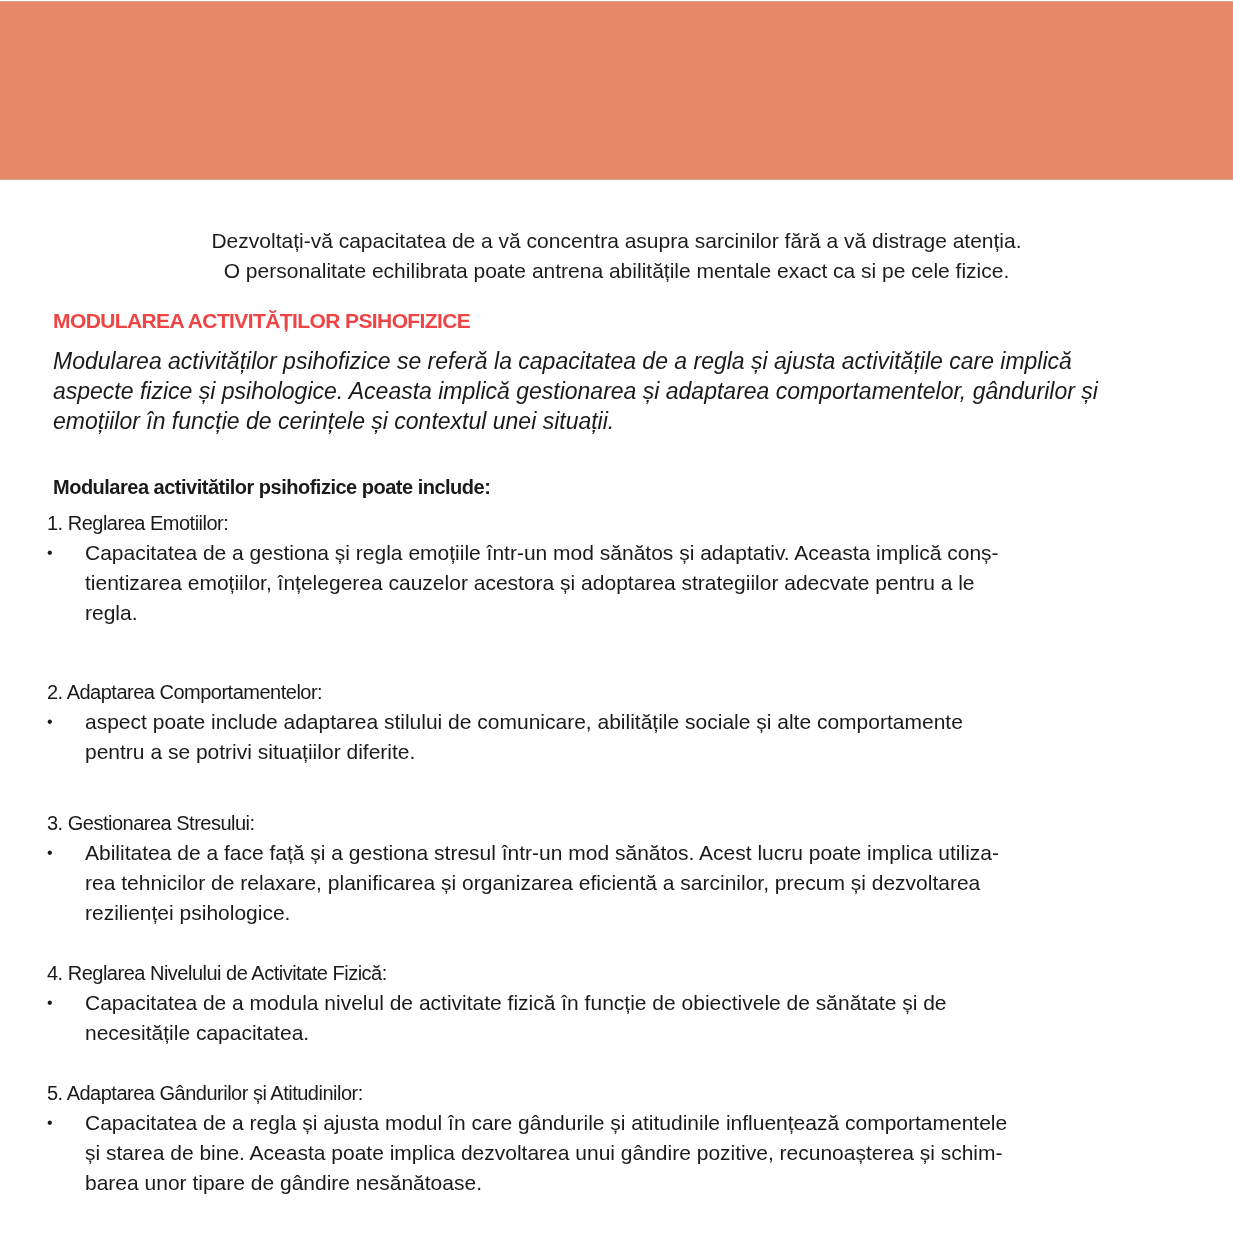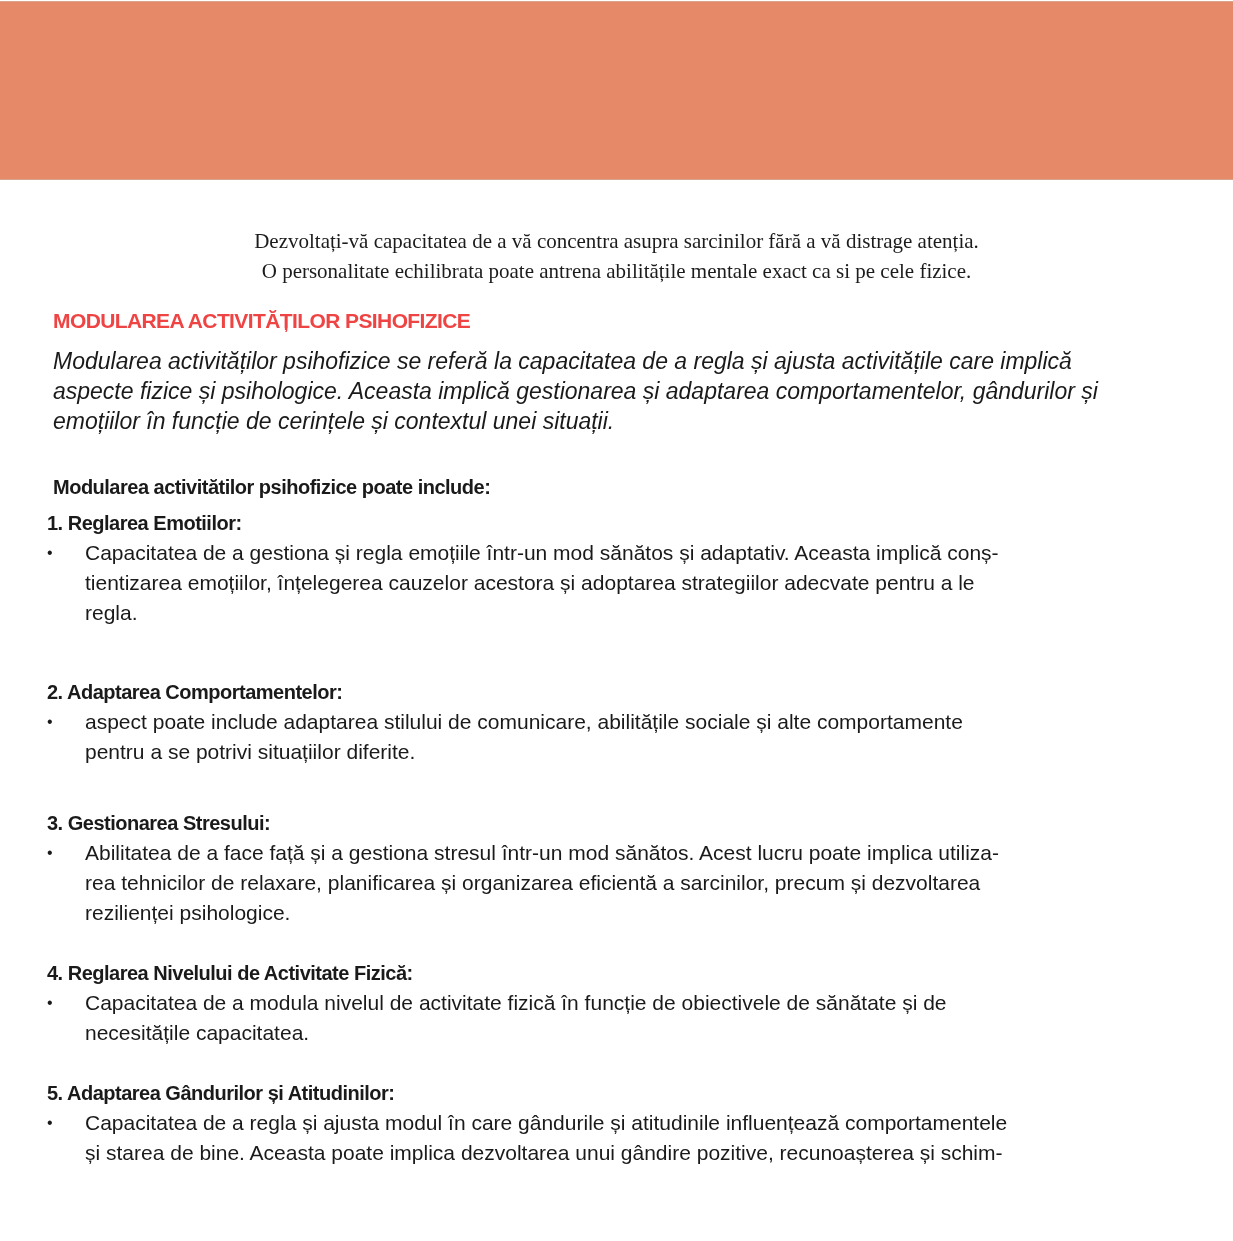--- a/index.html
+++ b/index.html
@@ -1,29 +1,29 @@
 <!DOCTYPE html>
 <html><head>
 <meta charset="utf-8">
 <style>
   html, body { margin: 0; padding: 0; background: #ffffff; }
   body { width: 1233px; height: 1241px; position: relative; overflow: hidden;
          font-family: "Liberation Sans", "DejaVu Sans", sans-serif; color: #1a1a1a; }
   .banner { position: absolute; left: 0; top: 1px; width: 1233px; height: 177px; background: #E58968;
             border-top: 1px solid #D9A48C; border-bottom: 1px solid #D9A48C; }
   .intro { position: absolute; left: 0; top: 226px; width: 1233px; text-align: center;
-           font-size: 21px; line-height: 30px; color: #1c1c1c; font-family: Liberation Serif, serif; }
+           font-size: 21px; line-height: 30px; color: #1c1c1c; }
   .section-title { position: absolute; left: 53px; top: 306px; font-size: 21px; font-weight: bold;
                    color: #6FA0CF; letter-spacing: -0.6px; line-height: 30px; }
   .lead { position: absolute; left: 53px; top: 346px; width: 1150px; font-size: 23px; line-height: 30px; font-style: italic; }
   .lead p { margin: 0; white-space: nowrap; }
   .subhead { position: absolute; left: 53px; top: 472px; font-size: 20px; font-weight: bold;
              letter-spacing: -0.5px; line-height: 30px; }
   .item { position: absolute; left: 47px; width: 1160px; }
-  .item-title { font-size: 20px; font-weight: bold; letter-spacing: -0.5px; line-height: 30px; margin: 0; }
+  .item-title { font-size: 20px; font-weight: normal; letter-spacing: -0.5px; line-height: 30px; margin: 0; }
   .item-body { position: relative; padding-left: 38px; font-size: 21px; line-height: 30px; }
   .item-body p { margin: 0; white-space: nowrap; }
   .bullet { position: absolute; left: 0; top: 0; font-size: 16px; line-height: 30px; }
 </style>
 </head>
 <body>
 
 <div class="banner" style="background: rgb(229, 137, 104);"></div>
 
 <div class="intro">
@@ -78,14 +78,15 @@
     <p>necesitățile capacitatea.</p>
   </div>
 </div>
 
 <div class="item" style="top:1078px;">
   <h3 class="item-title">5. Adaptarea Gândurilor și Atitudinilor:</h3>
   <div class="item-body">
     <span class="bullet">•</span>
     <p>Capacitatea de a regla și ajusta modul în care gândurile și atitudinile influențează comportamentele</p>
     <p>și starea de bine. Aceasta poate implica dezvoltarea unui gândire pozitive, recunoașterea și schim-</p>
+    <p>barea unor tipare de gândire nesănătoase.</p>
   </div>
 </div>
 
 </body></html>

